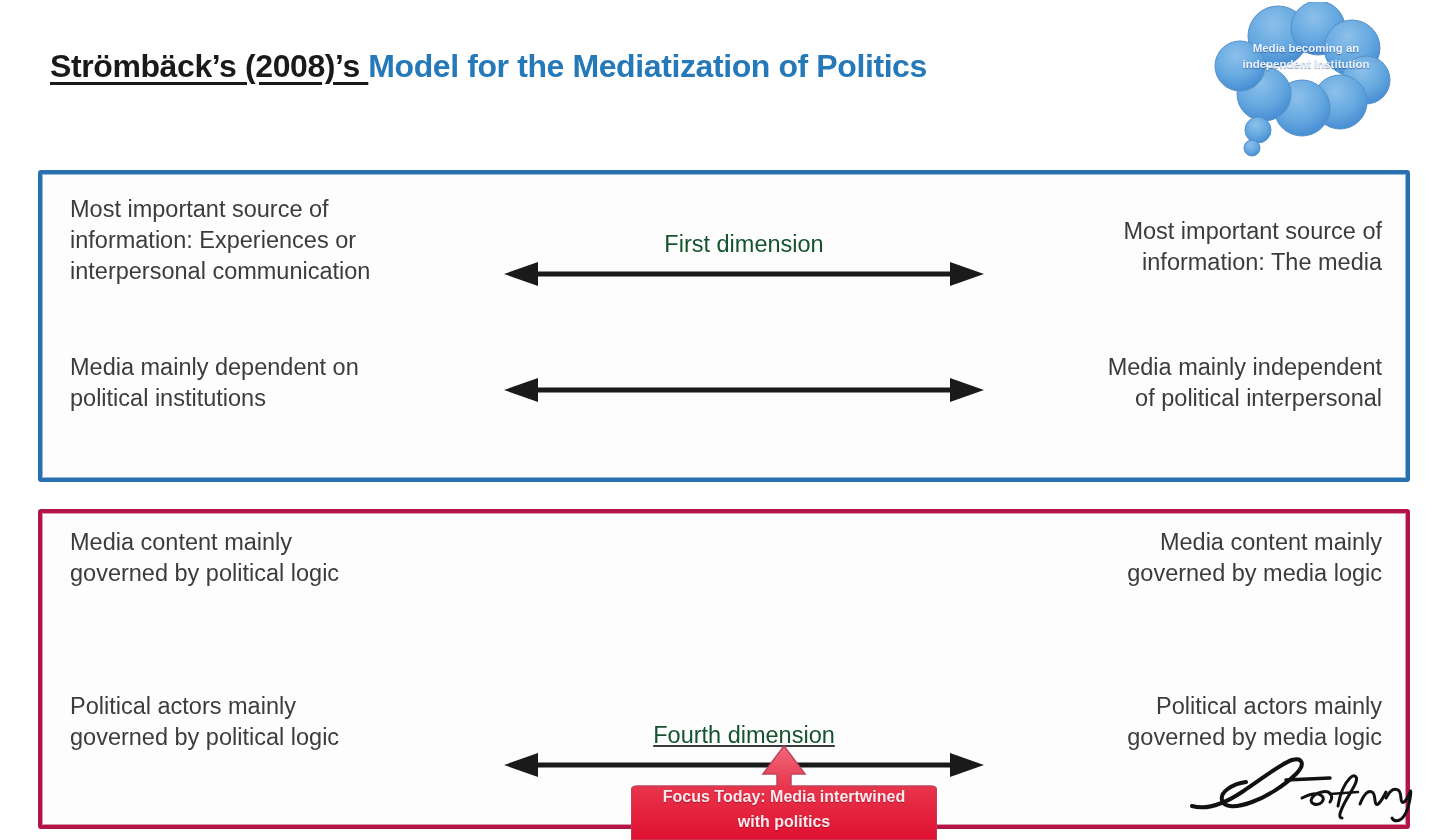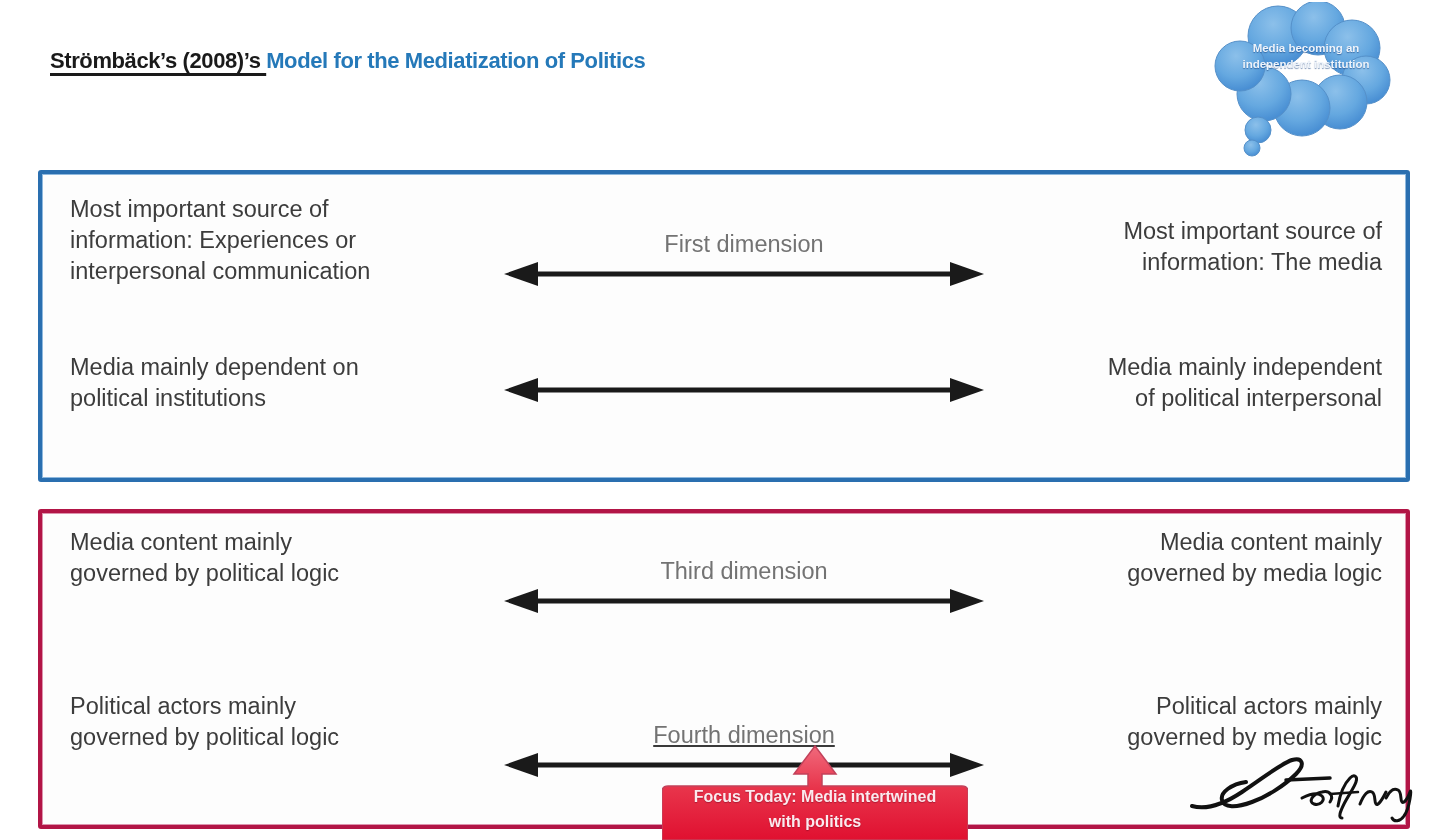--- a/index.html
+++ b/index.html
@@ -12,21 +12,21 @@
     position: relative;
     overflow: hidden;
     font-family: "Liberation Sans", sans-serif;
     color: #3a3a3a;
   }
 
   
   #slide-title {
     position: absolute;
     left: 50px; top: 48px;
-    font-size: 22px;
+    font-size: 32px;
     font-weight: bold;
     letter-spacing: -0.4px;
     white-space: nowrap;
   }
   #slide-title .title-underlined {
     color: #1a1a1a;
     text-decoration: underline;
     text-underline-offset: 5px;
     text-decoration-thickness: 2.5px;
   }
@@ -110,30 +110,30 @@
     width: 480px;
   }
   #blue-box .row-1 .dim-arrow-wrap { top: 56px; }
   #blue-box .row-2 .dim-arrow-wrap { top: 52px; }
   #red-box  .row-1 .dim-arrow-wrap { top: 44px; }
   #red-box  .row-2 .dim-arrow-wrap { top: 52px; text-decoration: underline; }
 
   .dim-label {
     text-align: center;
     font-size: 23.5px;
-    color: #737373;
+    color: #14532d;
     line-height: 28px;
     margin-bottom: 4px;
   }
   .dim-arrow { display: block; width: 480px; height: 24px; }
 
   
   #focus-callout {
     position: absolute;
-    left: 662px; top: 744px;
+    left: 631px; top: 744px;
     width: 306px; height: 84px;
   }
   #focus-callout svg { display: block; width: 306px; height: 96px; }
   #focus-text {
     position: absolute;
     left: 14px; top: 40px;
     width: 278px;
     text-align: center;
     color: #fbeaee;
     font-size: 16px;
@@ -216,28 +216,20 @@
 of political interpersonal</div>
   </div>
 
 </div>
 
 <div class="dim-box" id="red-box">
 
   <div class="dim-row row-1">
     <div class="pole left">Media content mainly
 governed by political logic</div>
-    <div class="dim-arrow-wrap">
-      <div class="dim-label">Third dimension</div>
-      <svg class="dim-arrow" viewBox="0 0 480 24" xmlns="http://www.w3.org/2000/svg">
-        <line x1="30" y1="12" x2="450" y2="12" stroke="#1a1a1a" stroke-width="5"></line>
-        <polygon points="0,12 34,0 34,24" fill="#1a1a1a"></polygon>
-        <polygon points="480,12 446,0 446,24" fill="#1a1a1a"></polygon>
-      </svg>
-    </div>
     <div class="pole right">Media content mainly
 governed by media logic</div>
   </div>
 
   <div class="dim-row row-2">
     <div class="pole left">Political actors mainly
 governed by political logic</div>
     <div class="dim-arrow-wrap">
       <div class="dim-label">Fourth dimension</div>
       <svg class="dim-arrow" viewBox="0 0 480 24" xmlns="http://www.w3.org/2000/svg">

